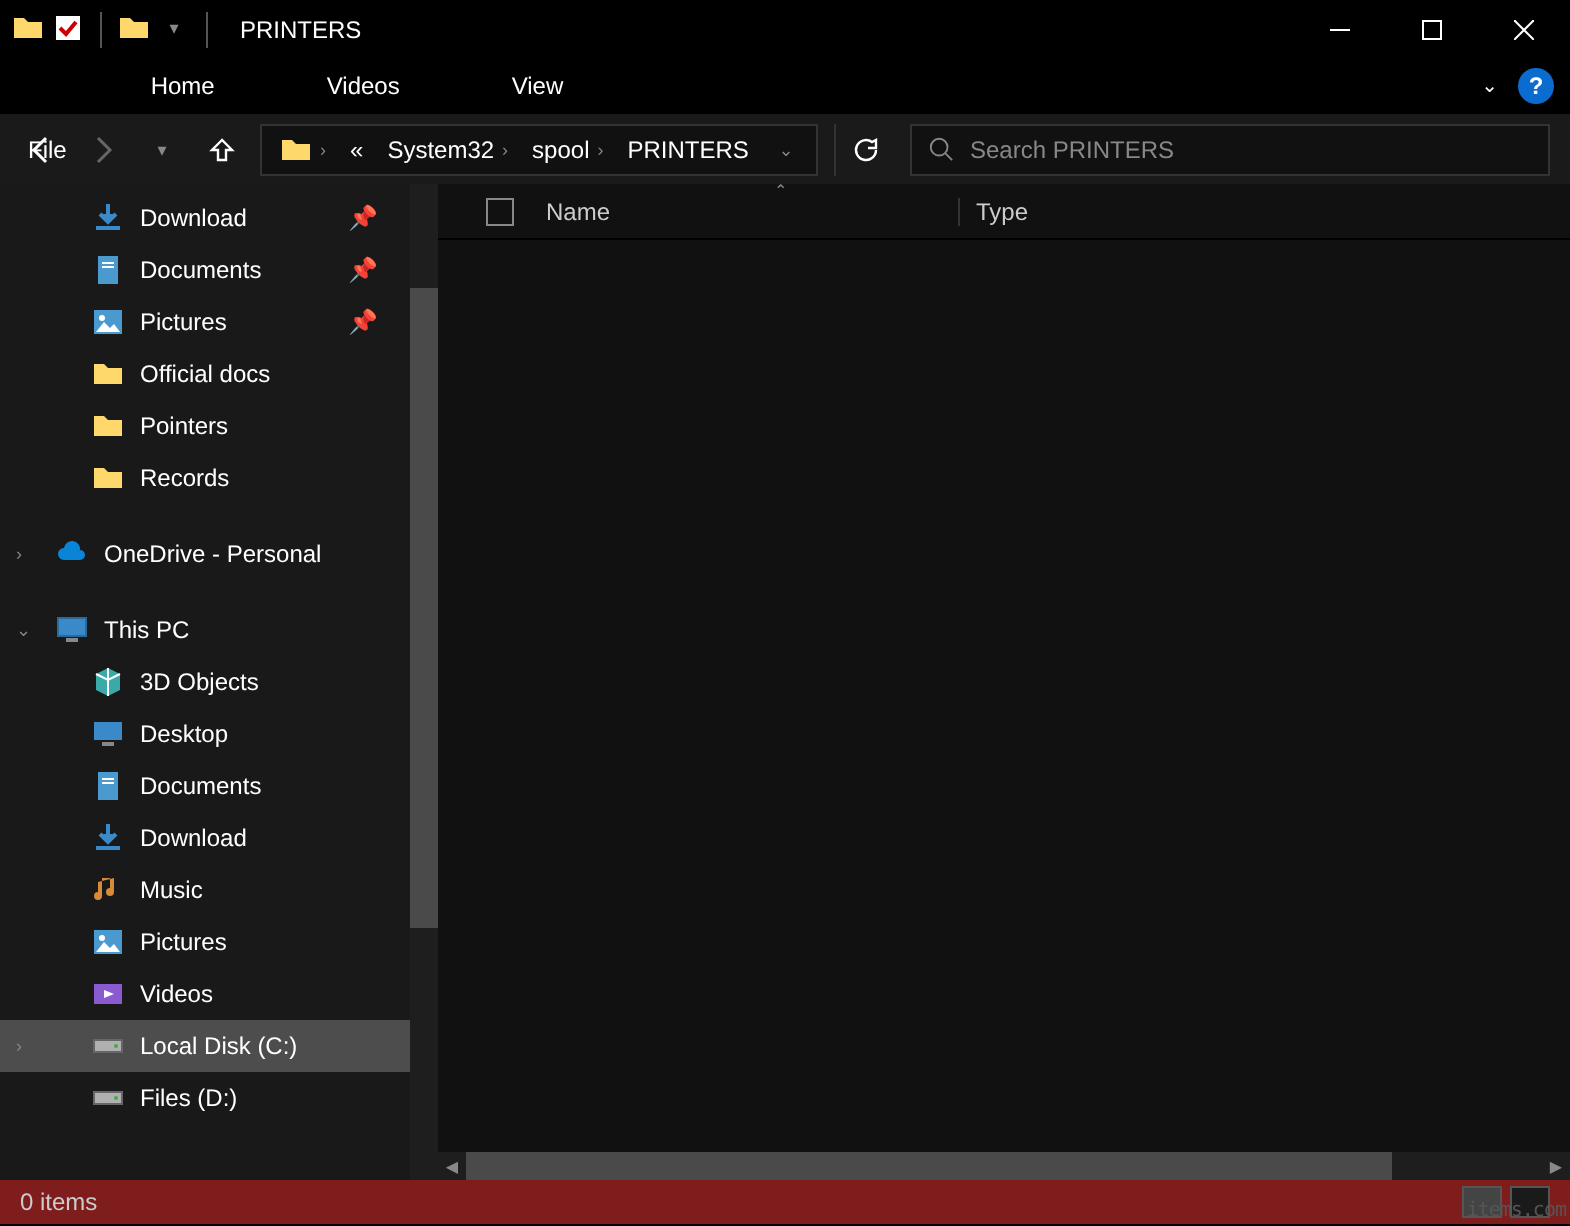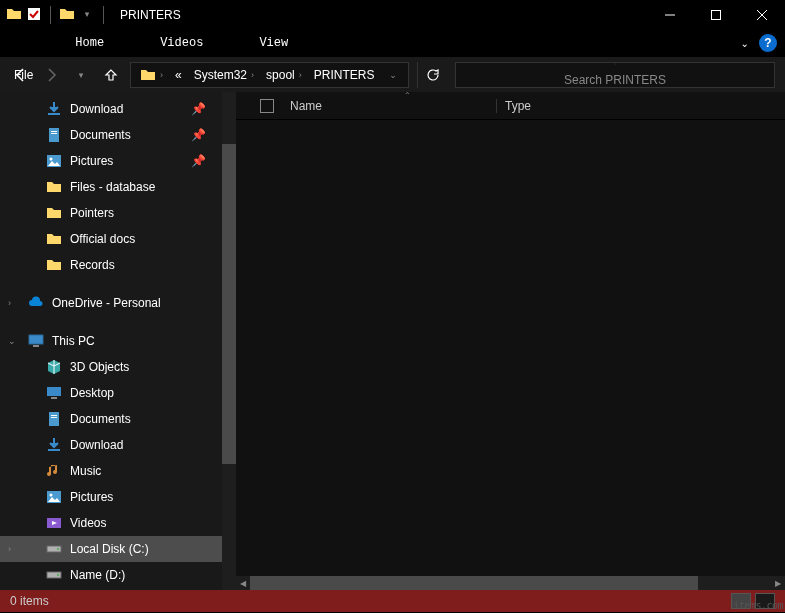--- a/index.html
+++ b/index.html
@@ -7,34 +7,34 @@
 .titlebar { height:30px; background:#000; display:flex; align-items:center; }
 .titlebar-icons { display:flex; gap:4px; padding:0 6px; }
 .titlebar-icons .ico { width:16px; height:16px; display:flex; align-items:center; justify-content:center; }
 .folder-svg { width:16px; height:16px; }
 .vsep { width:1px; height:18px; background:#555; margin:0 4px; }
 .title-text { margin-left:6px; color:#fff; }
 .win-ctrl { margin-left:auto; display:flex; }
 .win-ctrl .btn { width:46px; height:30px; display:flex; align-items:center; justify-content:center; color:#fff; }
 .menubar { height:26px; background:#000; display:flex; align-items:stretch; position:relative; }
 .menubar .file-tab { background:#0a6cce; color:#fff; padding:0 14px; display:flex; align-items:center;margin-top:45px; }
-.menubar .tab { padding:0 28px; display:flex; align-items:center; color:#fff;font-family:Liberation Mono, monospace; }
+.menubar .tab { padding:0 28px; display:flex; align-items:center; color:#fff; }
 .menubar .right { margin-left:auto; display:flex; align-items:center; padding-right:8px; gap:10px; }
 .help-icon { width:18px; height:18px; border-radius:50%; background:#0a6cce; display:flex; align-items:center; justify-content:center; font-weight:bold; }
 .addrbar { height:36px; background:#1a1a1a; display:flex; align-items:center; padding:0 10px; gap:8px; border-top:1px solid #000; }
 .nav-arrow { width:22px; height:22px; display:flex; align-items:center; justify-content:center; color:#fff; }
 .nav-arrow.disabled { color:#666; }
 .path-box { flex:1; height:26px; background:#111; border:1px solid #333; display:flex; align-items:center; padding:0 4px; gap:2px; }
 .crumb { padding:0 5px; display:flex; align-items:center; gap:4px; color:#fff; height:100%; }
 .crumb .chev { color:#888; font-size:9px; }
 .path-right { margin-left:auto; display:flex; }
 .refresh-btn { width:30px; height:26px; display:flex; align-items:center; justify-content:center; border-left:1px solid #333; }
-.search-box { width:320px; height:26px; background:#111; border:1px solid #333; display:flex; align-items:center; padding:0 8px; gap:8px; color:#888;flex-direction:column; }
+.search-box { width:320px; height:26px; background:#111; border:1px solid #333; display:flex; align-items:center; padding:0 8px; gap:8px; color:#888; }
 .content { display:flex; height:498px; }
-.sidebar { width:222px; background:#191919; overflow:hidden; padding-top:4px; }
+.sidebar { width:205px; background:#191919; overflow:hidden; padding-top:4px; }
 .nav-item { height:26px; display:flex; align-items:center; padding-left:28px; gap:8px; color:#fff; position:relative; }
 .nav-item.sub { padding-left:46px; }
 .nav-item.selected { background:#4d4d4d; }
 .nav-item .pin { position:absolute; right:16px; color:#888; }
 .nav-item .expand { position:absolute; left:8px; color:#888; font-size:9px; }
 .spacer { height:12px; }
 .main { flex:1; background:#111; display:flex; flex-direction:column; position:relative; }
 .vscroll { position:absolute; left:0; top:0; width:14px; height:100%; background:#1e1e1e; }
 .vscroll-thumb { position:absolute; left:0; top:52px; width:14px; height:320px; background:#4a4a4a; }
 .col-header { height:28px; display:flex; align-items:center; padding-left:24px; border-bottom:1px solid #000; }
@@ -192,33 +192,27 @@
             <circle cx="5" cy="6" r="1.5" fill="#fff"></circle>
             <path d="M2 13l4-5 3 3 2-2 3 4z" fill="#fff"></path>
           </svg>
           <span>Pictures</span>
           <span class="pin">📌</span>
         </div>
         <div class="nav-item sub">
           <svg class="svg-icon" viewBox="0 0 16 16">
             <path fill="#ffd86b" d="M1 3h5l2 2h7v8H1z"></path>
           </svg>
-          <span>Files - database</span>
+          <span>Official docs</span>
         </div>
         <div class="nav-item sub">
           <svg class="svg-icon" viewBox="0 0 16 16">
             <path fill="#ffd86b" d="M1 3h5l2 2h7v8H1z"></path>
           </svg>
           <span>Pointers</span>
-        </div>
-        <div class="nav-item sub">
-          <svg class="svg-icon" viewBox="0 0 16 16">
-            <path fill="#ffd86b" d="M1 3h5l2 2h7v8H1z"></path>
-          </svg>
-          <span>Official docs</span>
         </div>
         <div class="nav-item sub">
           <svg class="svg-icon" viewBox="0 0 16 16">
             <path fill="#ffd86b" d="M1 3h5l2 2h7v8H1z"></path>
           </svg>
           <span>Records</span>
         </div>
       </div>
     <div class="spacer"></div>
     <div class="nav-item">
@@ -293,21 +287,21 @@
             <rect x="1" y="5" width="14" height="6" fill="#b0b0b0" stroke="#666"></rect>
             <circle cx="12" cy="8" r="1" fill="#4a4"></circle>
           </svg>
           <span>Local Disk (C:)</span>
         </div>
         <div class="nav-item sub">
           <svg class="svg-icon" viewBox="0 0 16 16">
             <rect x="1" y="5" width="14" height="6" fill="#b0b0b0" stroke="#666"></rect>
             <circle cx="12" cy="8" r="1" fill="#4a4"></circle>
           </svg>
-          <span>Name (D:)</span>
+          <span>Files (D:)</span>
         </div>
       </div>
     <div class="spacer"></div>
 
   </div>
 
   <div class="main">
     <div class="vscroll">
         <div class="vscroll-thumb"></div>
       </div>

